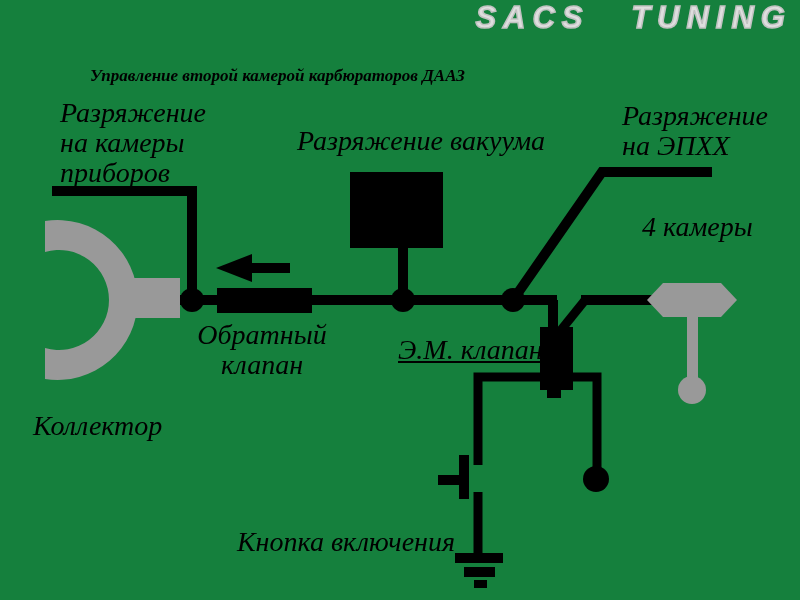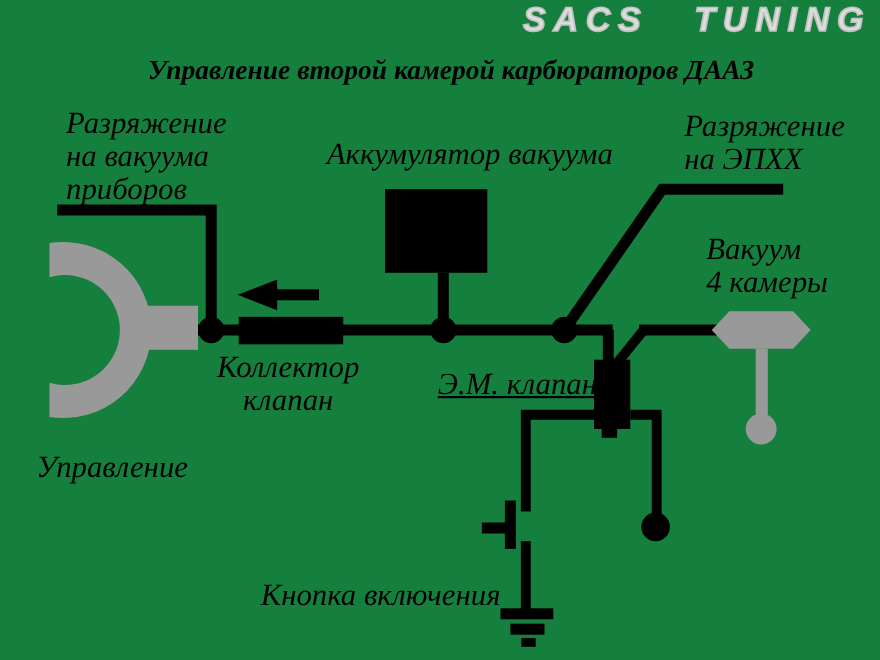--- a/index.html
+++ b/index.html
@@ -30,24 +30,24 @@
     font-size: 31px;
     letter-spacing: 7px;
     word-spacing: 26px;
     color: #dedede;
     -webkit-text-stroke: 1.5px #c2c2c2;
     white-space: nowrap;
   }
   .title {
     position: absolute;
     left: 90px;
-    top: 51px;
+    top: 66px;
     width: 640px;
-    text-align: center;
-    font-size: 25px;
+    text-align: left;
+    font-size: 17px;
     font-weight: bold;
     font-style: italic;
     color: #000000;
     white-space: nowrap;
   }
   .lbl {
     position: absolute;
     font-style: italic;
     font-size: 28px;
     line-height: 30px;
@@ -129,41 +129,40 @@
       <circle cx="692" cy="390" r="14" fill="#999999"></circle>
     </g>
   </svg>
 
   <div class="logo">SACS TUNING</div>
 
   <div class="title">Управление второй камерой карбюраторов ДААЗ</div>
 
   <div class="lbl lbl-panel">
     <div>Разряжение</div>
-    <div>на вакуума</div>
+    <div>на камеры</div>
     <div>приборов</div>
   </div>
 
-  <div class="lbl lbl-accum">Аккумулятор вакуума</div>
+  <div class="lbl lbl-accum">Разряжение вакуума</div>
 
   <div class="lbl lbl-epxx">
     <div>Разряжение</div>
     <div>на ЭПХХ</div>
   </div>
 
   <div class="lbl lbl-vac2">
-    <div>Вакуум</div>
     <div>4 камеры</div>
   </div>
 
   <div class="lbl lbl-check">
-    <div>Коллектор</div>
+    <div>Обратный</div>
     <div>клапан</div>
   </div>
 
   <div class="lbl lbl-em">Э.М. клапан</div>
 
-  <div class="lbl lbl-collector">Управление</div>
+  <div class="lbl lbl-collector">Коллектор</div>
 
   <div class="lbl lbl-button">Кнопка включения</div>
 
 
 </div>
 
 </body></html>

